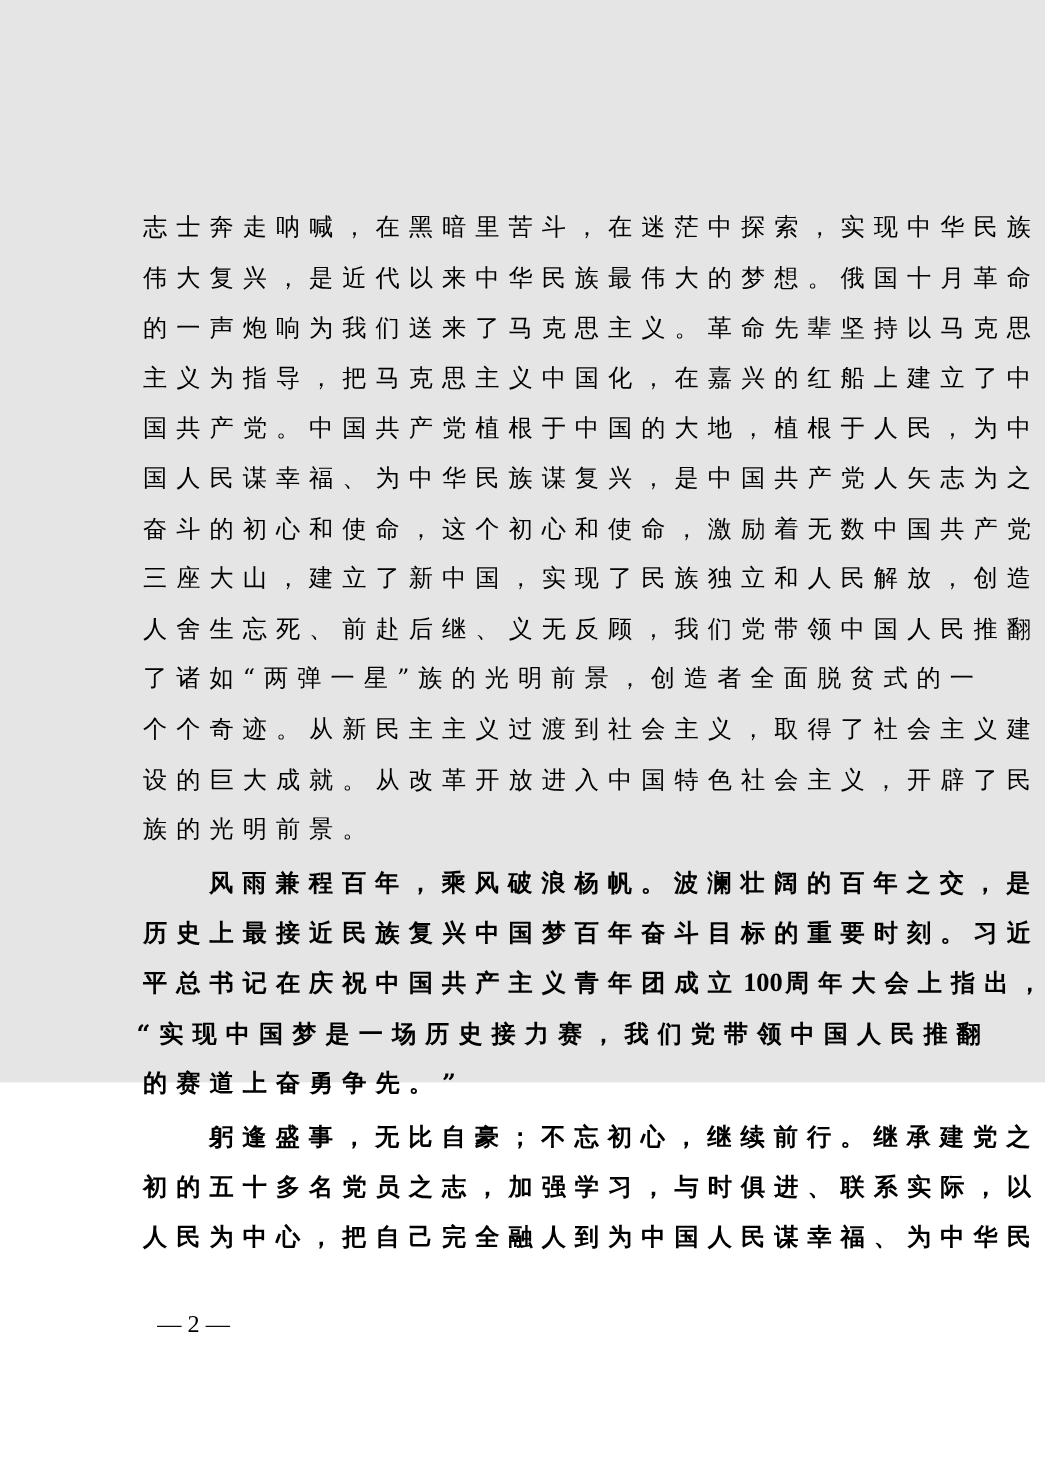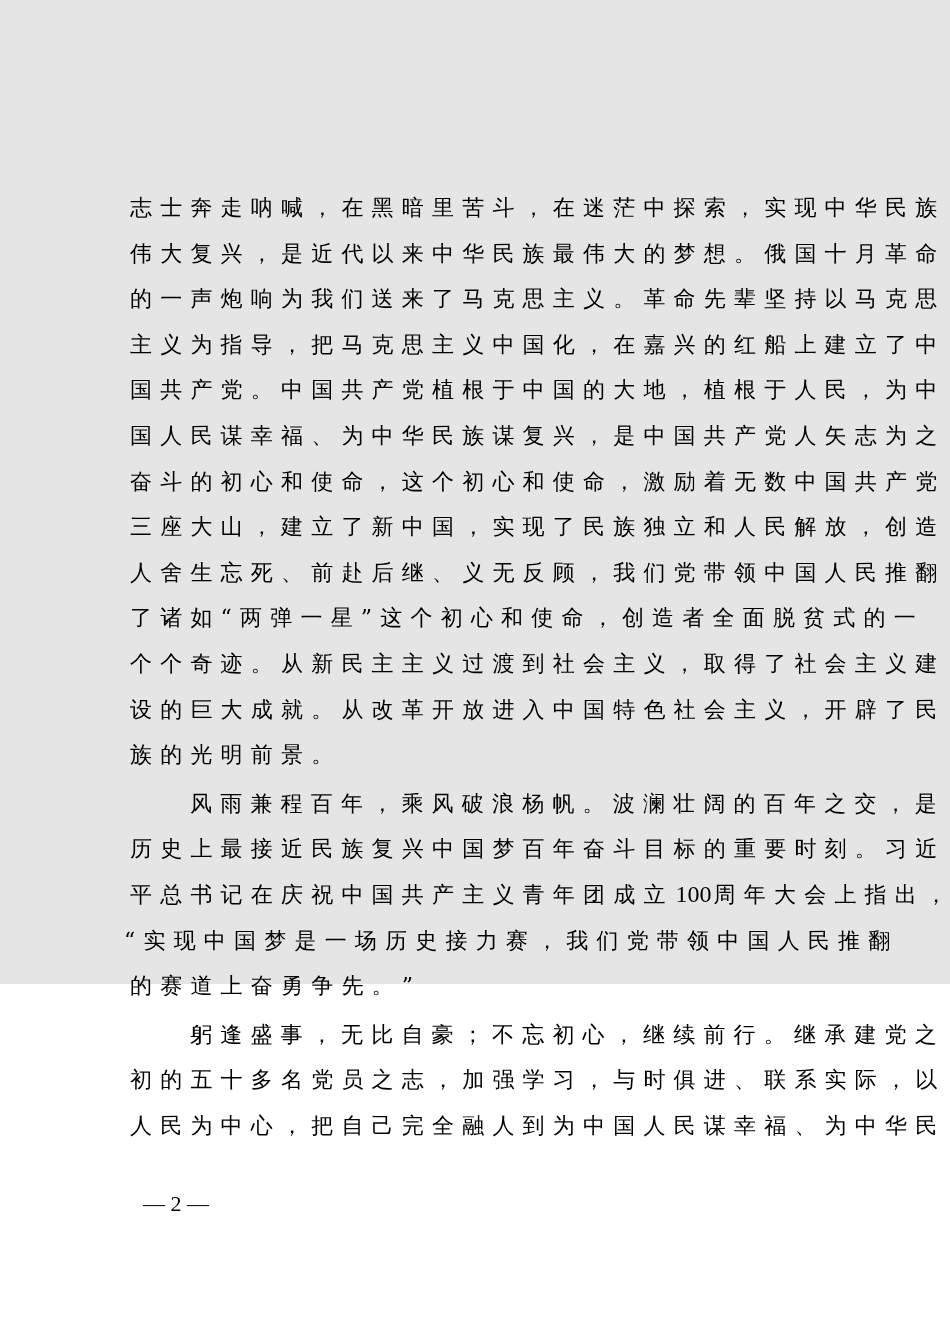--- a/index.html
+++ b/index.html
@@ -34,20 +34,21 @@
     font-size: 22px;
     line-height: 45.6px;
     letter-spacing: 8.2px;
     text-align: justify;
     text-justify: inter-character;
     word-break: break-all;
     white-space: normal;
   }
   .para + .para {
     margin-top: 3px;
+    font-weight: bold;
   }
   .line {
     display: block;
     white-space: nowrap;
   }
   .num {
     font-family: "Liberation Serif", "DejaVu Serif", serif;
     letter-spacing: 0;
     font-size: 24px;
     margin: 0 2px;
@@ -71,21 +72,21 @@
     <p class="para">
       <span class="line">志士奔走呐喊，在黑暗里苦斗，在迷茫中探索，实现中华民族</span>
       <span class="line">伟大复兴，是近代以来中华民族最伟大的梦想。俄国十月革命</span>
       <span class="line">的一声炮响为我们送来了马克思主义。革命先辈坚持以马克思</span>
       <span class="line">主义为指导，把马克思主义中国化，在嘉兴的红船上建立了中</span>
       <span class="line">国共产党。中国共产党植根于中国的大地，植根于人民，为中</span>
       <span class="line">国人民谋幸福、为中华民族谋复兴，是中国共产党人矢志为之</span>
       <span class="line">奋斗的初心和使命，这个初心和使命，激励着无数中国共产党</span>
       <span class="line">三座大山，建立了新中国，实现了民族独立和人民解放，创造</span>
       <span class="line">人舍生忘死、前赴后继、义无反顾，我们党带领中国人民推翻</span>
-      <span class="line">了诸如“两弹一星”这个初心和使命，创造者全面脱贫式的一</span>
+      <span class="line">了诸如“两弹一星”族的光明前景，创造者全面脱贫式的一</span>
       <span class="line">个个奇迹。从新民主主义过渡到社会主义，取得了社会主义建</span>
       <span class="line">设的巨大成就。从改革开放进入中国特色社会主义，开辟了民</span>
       <span class="line">族的光明前景。</span>
     </p>
 
     <p class="para">
       <span class="line" style="padding-left:60px">风雨兼程百年，乘风破浪杨帆。波澜壮阔的百年之交，是</span>
       <span class="line">历史上最接近民族复兴中国梦百年奋斗目标的重要时刻。习近</span>
       <span class="line"><span>平总书记在庆祝中国共产主义青年团成立</span><span class="num">100</span><span>周年大会上指出，</span></span>
       <span class="line" style="margin-left:-6px">“实现中国梦是一场历史接力赛，我们党带领中国人民推翻</span>

